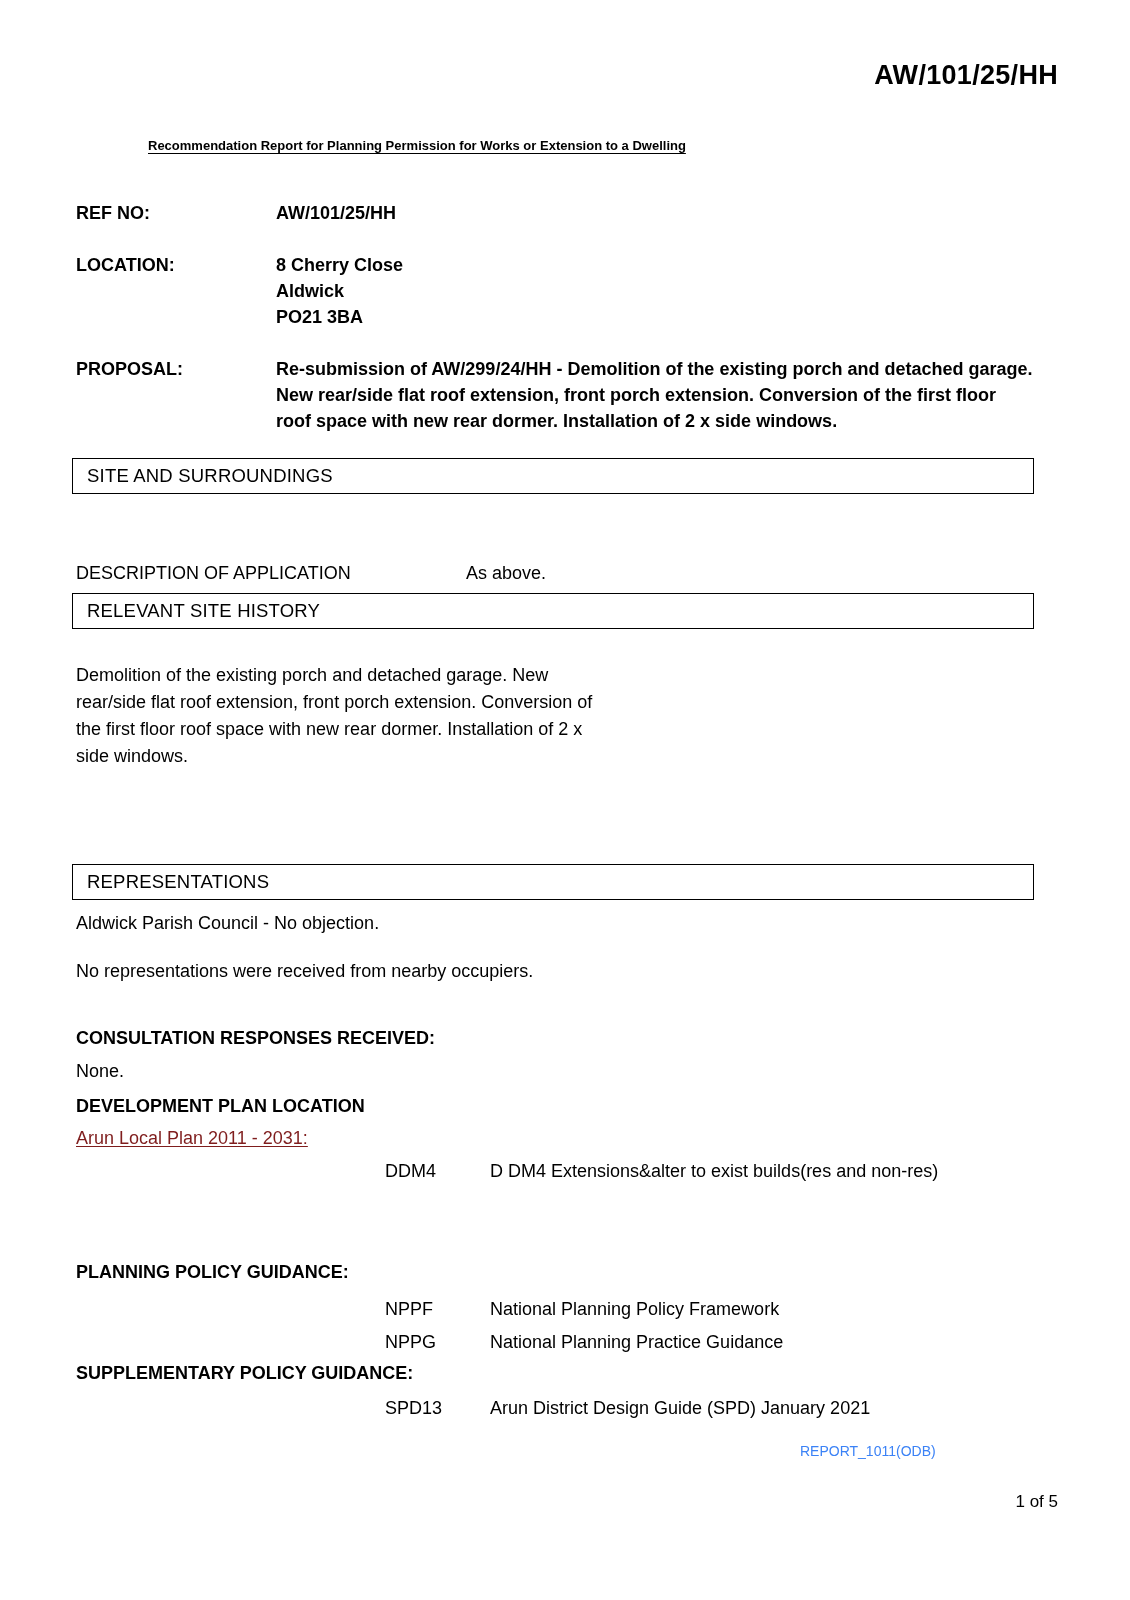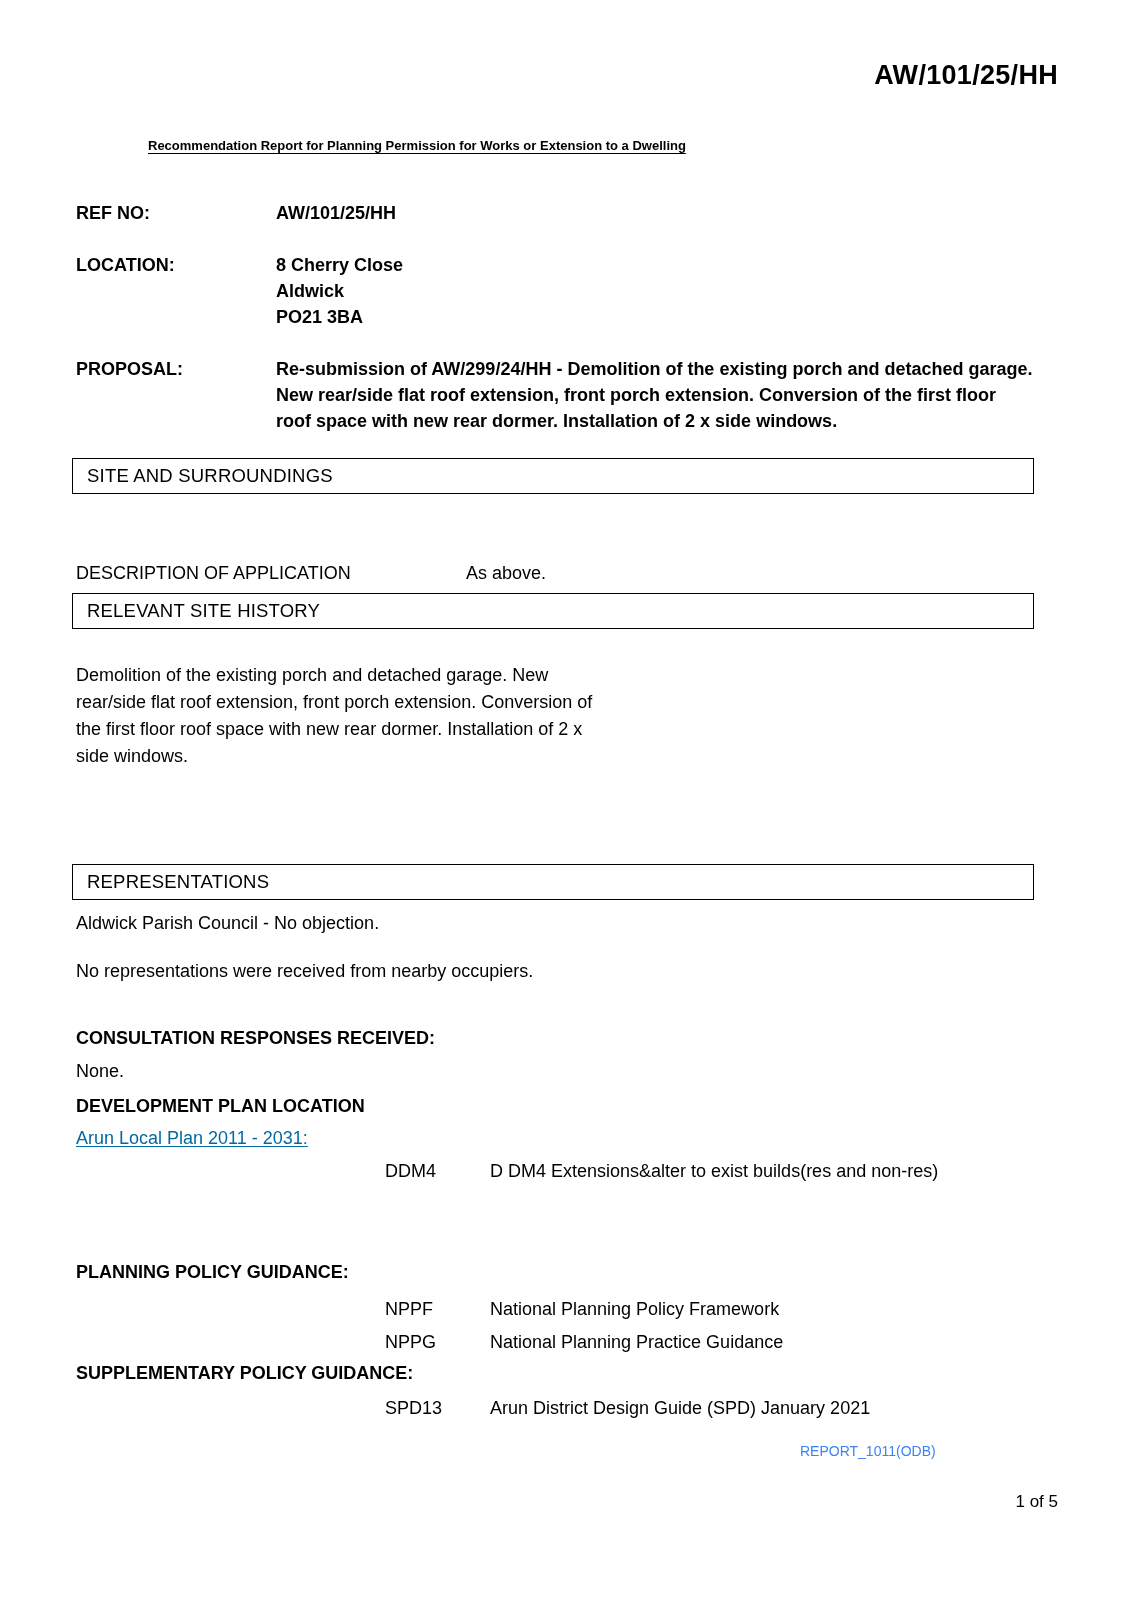--- a/index.html
+++ b/index.html
@@ -115,21 +115,21 @@
   
   .policy-list {
     font-size: 18px;
     line-height: 33px;
   }
   .policy-row { display: flex; }
   .policy-code { width: 105px; flex: 0 0 105px; }
   .policy-desc { flex: 1; }
 
   .link {
-    color: #0369a1;
+    color: #7f1d1d;
     text-decoration: underline;
     text-underline-offset: 2px;
   }
 
   .footer-code {
     position: absolute;
     left: 800px;
     top: 1443px;
     font-size: 14px;
     color: #3b82f6;

